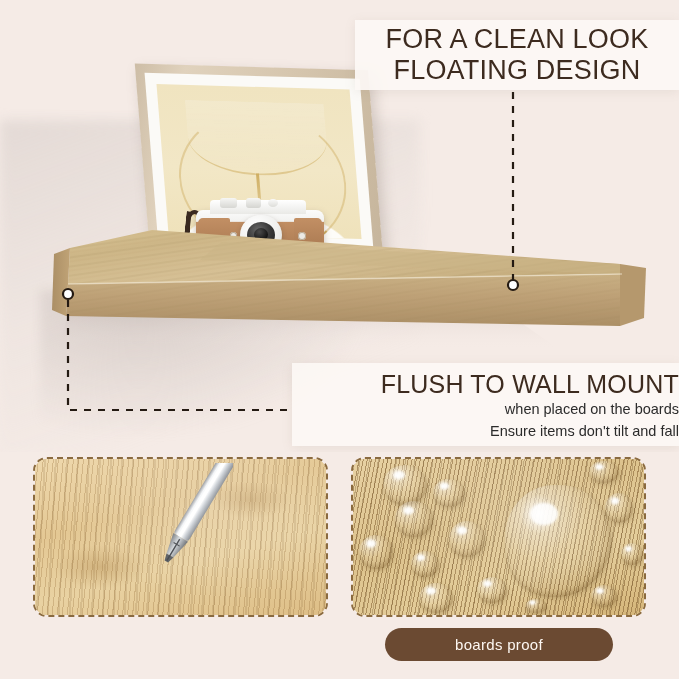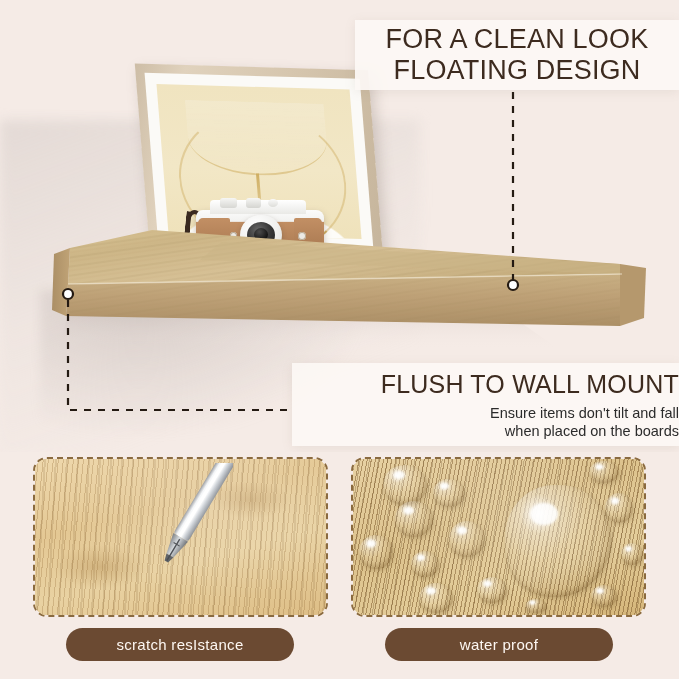--- a/index.html
+++ b/index.html
@@ -365,22 +365,22 @@
       <circle cx="68" cy="294" r="5" fill="#FFFFFF" stroke="#241A12" stroke-width="2.2"></circle>
     </svg>
 
     <div class="callout" id="callout-floating">
       <div class="headline">FOR A CLEAN LOOK</div>
       <div class="headline">FLOATING DESIGN</div>
     </div>
 
     <div class="callout" id="callout-flush">
       <div class="headline small">FLUSH TO WALL MOUNT</div>
+      <div class="subline" style="margin-top:0">when placed on the boards</div>
       <div class="subline">Ensure items don't tilt and fall</div>
-      <div class="subline" style="margin-top:0">when placed on the boards</div>
     </div>
   </div>
 
   <div class="panels">
 
     <div class="panel" id="panel-scratch">
       <div class="grain"></div>
       <div class="knot" style="left:18px; top:86px; width:96px; height:44px;"></div>
       <div class="knot" style="left:176px; top:22px; width:80px; height:38px;"></div>
 
@@ -404,21 +404,20 @@
           <rect x="36" y="-26" width="3.4" height="104" fill="rgba(255,255,255,.9)"></rect>
           <polygon points="31,78 48,78 43.5,99 35.5,99" fill="url(#steelDark)"></polygon>
           <polygon points="35.5,99 43.5,99 41.5,106 37.5,106" fill="#55595e"></polygon>
           <line x1="39.5" y1="80" x2="39.5" y2="105" stroke="#3d4146" stroke-width="1.4"></line>
           <line x1="36" y1="86" x2="43" y2="86" stroke="#3d4146" stroke-width="1.1"></line>
         </g>
       </svg>
       <div style="position:absolute; inset:0; background:radial-gradient(ellipse at 62% 30%, rgba(255,255,255,.18), rgba(255,255,255,0) 60%);"></div>
     </div>
 
-    <div class="pill" id="pill-scratch">scratch resIstance</div>
 
     <div class="panel" id="panel-water">
       <div class="grain dense"></div>
 
       <div class="drop" style="left:152px; top:26px; width:106px; height:112px; border-radius:48% 50% 54% 46%;"></div>
       <div class="drop" style="left:30px;  top:6px;   width:44px;  height:40px;"></div>
       <div class="drop" style="left:80px;  top:20px;  width:32px;  height:28px;"></div>
       <div class="drop" style="left:42px;  top:42px;  width:38px;  height:36px;"></div>
       <div class="drop" style="left:96px;  top:62px;  width:36px;  height:36px;"></div>
       <div class="drop" style="left:6px;   top:76px;  width:34px;  height:34px;"></div>
@@ -427,16 +426,16 @@
       <div class="drop" style="left:124px; top:118px; width:30px;  height:26px;"></div>
       <div class="drop" style="left:252px; top:34px;  width:28px;  height:30px;"></div>
       <div class="drop" style="left:236px; top:2px;   width:30px;  height:22px;"></div>
       <div class="drop" style="left:268px; top:84px;  width:22px;  height:22px;"></div>
       <div class="drop" style="left:238px; top:126px; width:26px;  height:22px;"></div>
       <div class="drop" style="left:172px; top:140px; width:22px;  height:14px;"></div>
 
       <div style="position:absolute; inset:0; background:radial-gradient(ellipse at 55% 35%, rgba(255,255,255,.16), rgba(255,255,255,0) 62%);"></div>
     </div>
 
-    <div class="pill" id="pill-water">water proof</div>
+    <div class="pill" id="pill-water">boards proof</div>
   </div>
 
 </div>
 
 </body></html>

